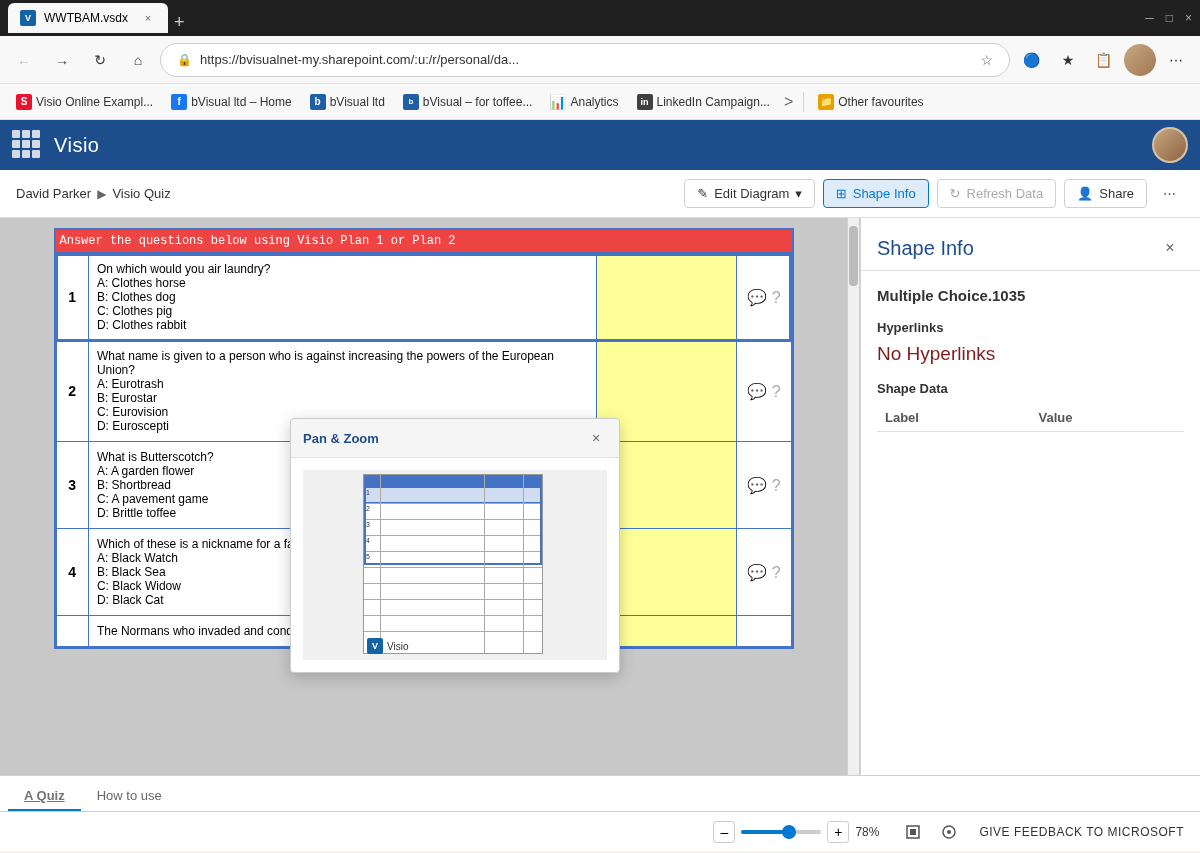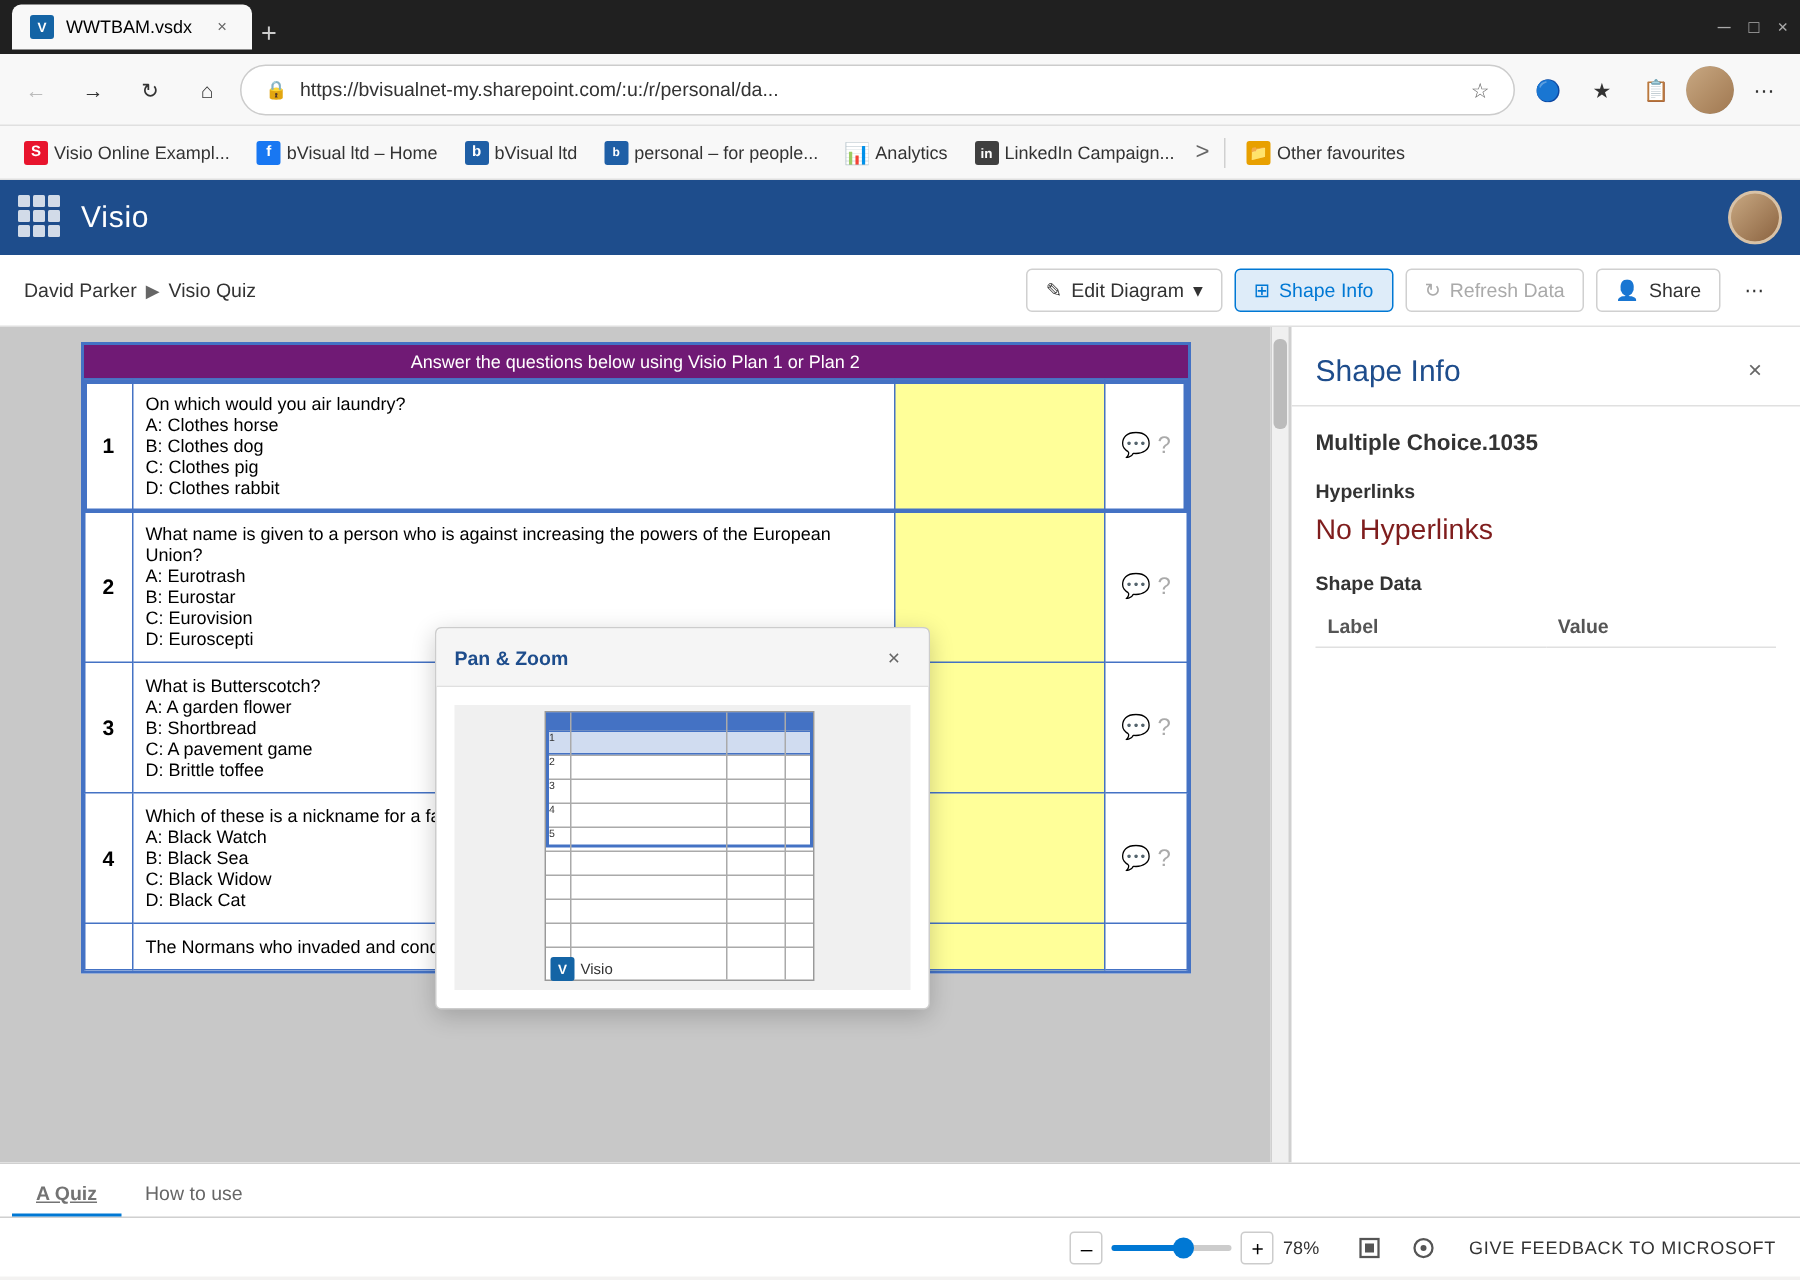--- a/index.html
+++ b/index.html
@@ -305,26 +305,26 @@
       justify-content: center;
       padding: 10px;
     }
     .diagram-table {
       background: #fff;
       border: 2px solid #4472c4;
       width: 740px;
       font-size: 12px;
     }
     .diagram-header {
-      background: #701a75;
+      background: #ef4444;
       color: #fff;
-      text-align: center;
       padding: 4px;
       font-size: 12px;
       border-bottom: 1px solid #4472c4;
+      font-family: Liberation Mono, monospace;
     }
     .quiz-table {
       width: 100%;
       border-collapse: collapse;
     }
     .quiz-table tr {
       border-bottom: 1px solid #4472c4;
     }
     .quiz-table td {
       padding: 8px;
@@ -637,21 +637,21 @@
   <div class="bookmark-item">
     <div class="bookmark-favicon bm-f">f</div>
     <span>bVisual ltd – Home</span>
   </div>
   <div class="bookmark-item">
     <div class="bookmark-favicon bm-b" style="background:#1f5fa6;">b</div>
     <span>bVisual ltd</span>
   </div>
   <div class="bookmark-item">
     <div class="bookmark-favicon bm-bv" style="background:#1f5fa6;">b</div>
-    <span>personal – for people...</span>
+    <span>bVisual – for toffee...</span>
   </div>
   <div class="bookmark-item">
     <span class="bookmark-favicon bm-analytics">📊</span>
     <span>Analytics</span>
   </div>
   <div class="bookmark-item">
     <div class="bookmark-favicon bm-li">in</div>
     <span>LinkedIn Campaign...</span>
   </div>
   <div class="bookmarks-more">&gt;</div>

